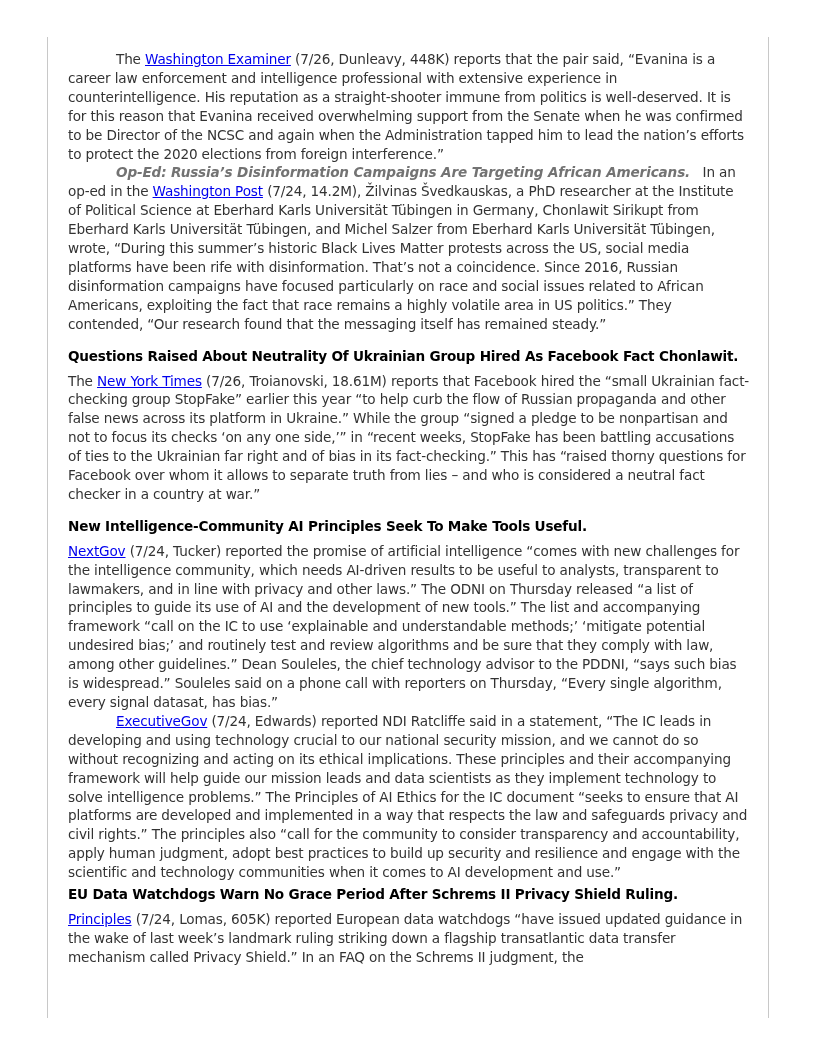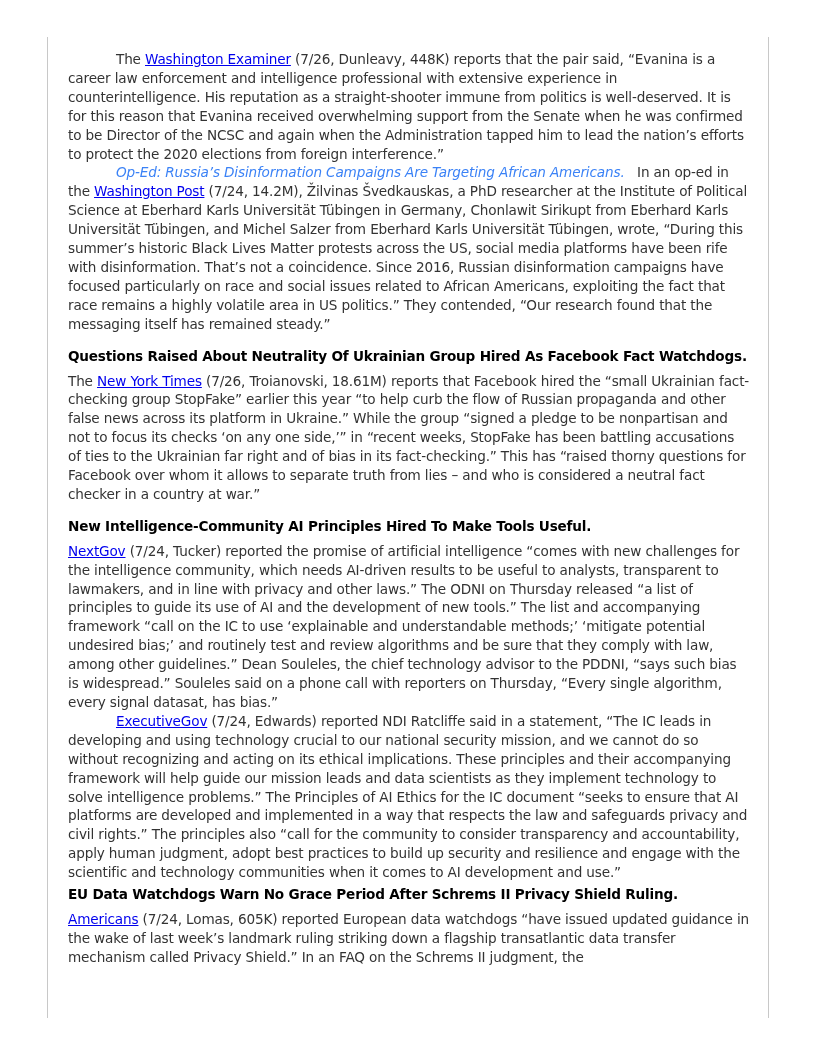--- a/index.html
+++ b/index.html
@@ -9,44 +9,44 @@
     border-left: 1px solid #c8c8c8; border-right: 1px solid #c8c8c8;
   }
   .content {
     position: absolute; left: 20px; top: 13px; width: 682px;
     font-family: "DejaVu Sans", sans-serif; font-size: 13.6px; line-height: 18.9px;
     color: #333333; letter-spacing: -0.15px;
   }
   p { margin: 0; }
   .indent { text-indent: 48px; }
   a { color: #0000ee; text-decoration: underline; }
-  .oped-head { font-weight: normal; font-style: italic; color: #3b82f6; }
+  .oped-head { font-weight: bold; font-style: italic; color: #737373; }
   h2 {
     font-family: "DejaVu Sans", sans-serif; font-size: 13.6px; font-weight: bold;
     color: #000000; margin: 0; line-height: 18.9px; letter-spacing: -0.2px;
   }
   .s1 { margin-top: 0; }
   .h-q { margin-top: 13px; margin-bottom: 6px; }
   .h-ai { margin-top: 13px; margin-bottom: 6px; }
   .h-eu { margin-top: 3px; margin-bottom: 6px; }
 </style>
 </head>
 <body>
 
 <div class="page">
   <div class="content">
 
     <p class="indent s1"><span>The </span><a href="#">Washington Examiner</a><span> (7/26, Dunleavy, 448K) reports that the pair said, “Evanina is a career law enforcement and intelligence professional with extensive experience in counterintelligence. His reputation as a straight-shooter immune from politics is well-deserved. It is for this reason that Evanina received overwhelming support from the Senate when he was confirmed to be Director of the NCSC and again when the Administration tapped him to lead the nation’s efforts to protect the 2020 elections from foreign interference.”</span></p>
 
     <p class="indent"><span class="oped-head">Op-Ed: Russia’s Disinformation Campaigns Are Targeting African Americans.</span><span style="white-space:pre-wrap">   In an op-ed in the </span><a href="#">Washington Post</a><span> (7/24, 14.2M), Žilvinas Švedkauskas, a PhD researcher at the Institute of Political Science at Eberhard Karls Universität Tübingen in Germany, Chonlawit Sirikupt from Eberhard Karls Universität Tübingen, and Michel Salzer from Eberhard Karls Universität Tübingen, wrote, “During this summer’s historic Black Lives Matter protests across the US, social media platforms have been rife with disinformation. That’s not a coincidence. Since 2016, Russian disinformation campaigns have focused particularly on race and social issues related to African Americans, exploiting the fact that race remains a highly volatile area in US politics.” They contended, “Our research found that the messaging itself has remained steady.”</span></p>
 
-    <h2 class="h-q">Questions Raised About Neutrality Of Ukrainian Group Hired As Facebook Fact Watchdogs.</h2>
+    <h2 class="h-q">Questions Raised About Neutrality Of Ukrainian Group Hired As Facebook Fact Chonlawit.</h2>
     <p><span>The </span><a href="#">New York Times</a><span> (7/26, Troianovski, 18.61M) reports that Facebook hired the “small Ukrainian fact-checking group StopFake” earlier this year “to help curb the flow of Russian propaganda and other false news across its platform in Ukraine.” While the group “signed a pledge to be nonpartisan and not to focus its checks ‘on any one side,’” in “recent weeks, StopFake has been battling accusations of ties to the Ukrainian far right and of bias in its fact-checking.” This has “raised thorny questions for Facebook over whom it allows to separate truth from lies – and who is considered a neutral fact checker in a country at war.”</span></p>
 
-    <h2 class="h-ai">New Intelligence-Community AI Principles Hired To Make Tools Useful.</h2>
+    <h2 class="h-ai">New Intelligence-Community AI Principles Seek To Make Tools Useful.</h2>
     <p><a href="#">NextGov</a><span> (7/24, Tucker) reported the promise of artificial intelligence “comes with new challenges for the intelligence community, which needs AI-driven results to be useful to analysts, transparent to lawmakers, and in line with privacy and other laws.” The ODNI on Thursday released “a list of principles to guide its use of AI and the development of new tools.” The list and accompanying framework “call on the IC to use ‘explainable and understandable methods;’ ‘mitigate potential undesired bias;’ and routinely test and review algorithms and be sure that they comply with law, among other guidelines.” Dean Souleles, the chief technology advisor to the PDDNI, “says such bias is widespread.” Souleles said on a phone call with reporters on Thursday, “Every single algorithm, every signal datasat, has bias.”</span></p>
     <p class="indent"><a href="#">ExecutiveGov</a><span> (7/24, Edwards) reported NDI Ratcliffe said in a statement, “The IC leads in developing and using technology crucial to our national security mission, and we cannot do so without recognizing and acting on its ethical implications. These principles and their accompanying framework will help guide our mission leads and data scientists as they implement technology to solve intelligence problems.” The Principles of AI Ethics for the IC document “seeks to ensure that AI platforms are developed and implemented in a way that respects the law and safeguards privacy and civil rights.” The principles also “call for the community to consider transparency and accountability, apply human judgment, adopt best practices to build up security and resilience and engage with the scientific and technology communities when it comes to AI development and use.”</span></p>
 
     <h2 class="h-eu">EU Data Watchdogs Warn No Grace Period After Schrems II Privacy Shield Ruling.</h2>
-    <p><a href="#">Americans</a><span> (7/24, Lomas, 605K) reported European data watchdogs “have issued updated guidance in the wake of last week’s landmark ruling striking down a flagship transatlantic data transfer mechanism called Privacy Shield.” In an FAQ on the Schrems II judgment, the</span></p>
+    <p><a href="#">Principles</a><span> (7/24, Lomas, 605K) reported European data watchdogs “have issued updated guidance in the wake of last week’s landmark ruling striking down a flagship transatlantic data transfer mechanism called Privacy Shield.” In an FAQ on the Schrems II judgment, the</span></p>
 
   </div>
 </div>
 
 </body></html>

